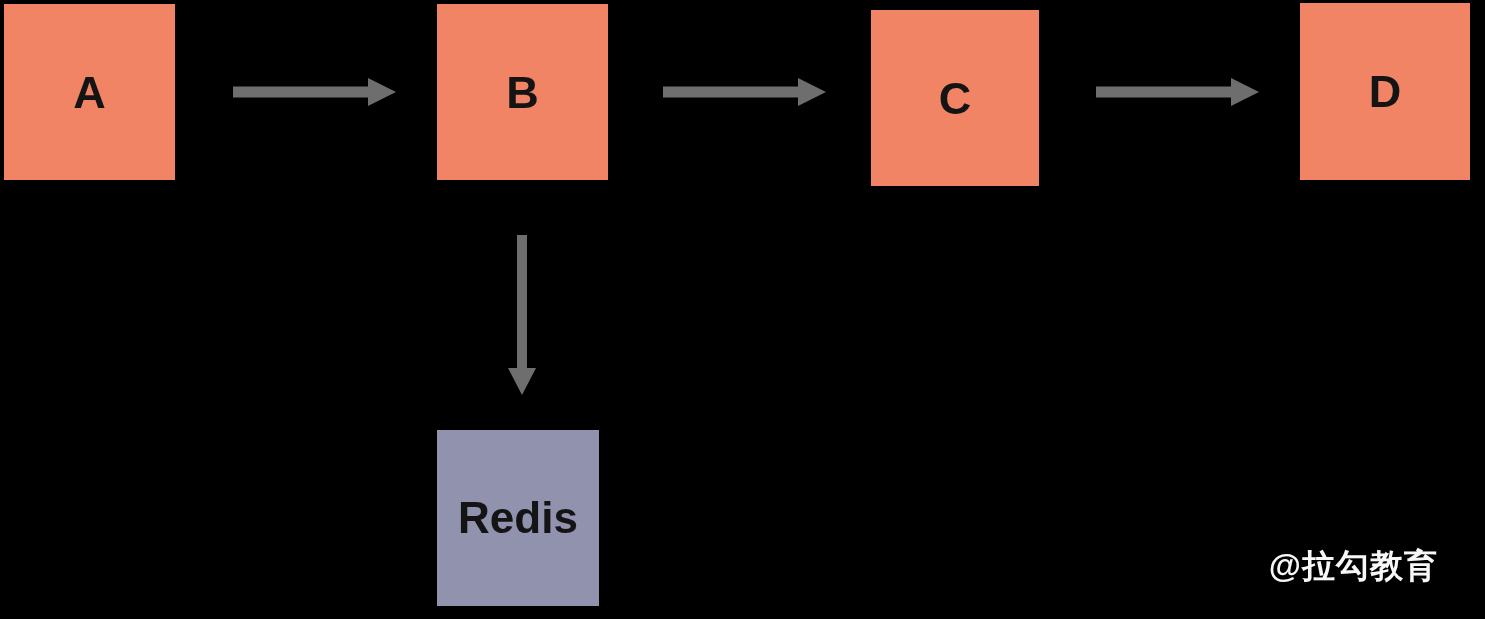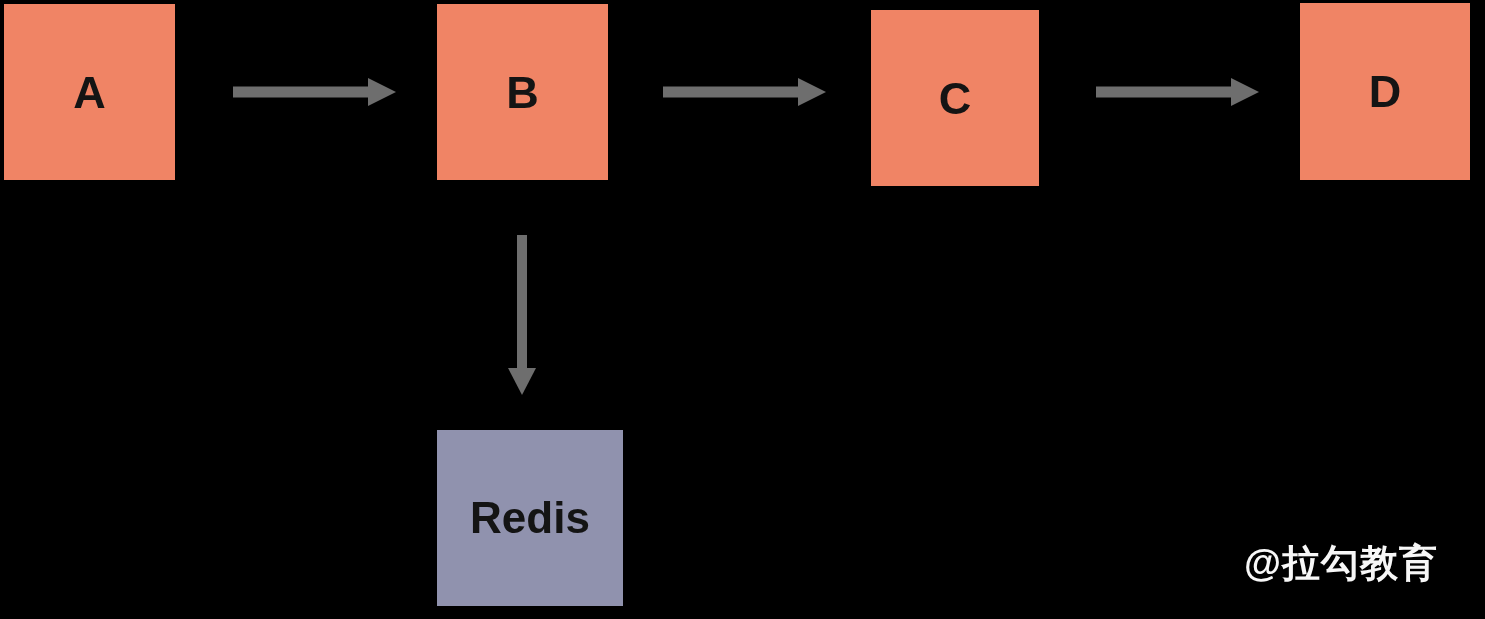--- a/index.html
+++ b/index.html
@@ -32,31 +32,31 @@
   }
   .arrow {
     position: absolute;
     display: block;
   }
   .watermark {
     position: absolute;
     right: 47px;
     bottom: 30px;
     font-weight: 700;
-    font-size: 38px;
+    font-size: 33px;
     color: #f7f7f7;
     letter-spacing: 1px;
     white-space: nowrap;
   }
   
   .node-a     { left: 4px;    top: 4px;   width: 171px; height: 176px; }
   .node-b     { left: 437px;  top: 4px;   width: 171px; height: 176px; }
   .node-c     { left: 871px;  top: 10px;  width: 168px; height: 176px; }
   .node-d     { left: 1300px; top: 3px;   width: 170px; height: 177px; }
-  .node-redis { left: 437px;  top: 430px; width: 186px; height: 176px; }
+  .node-redis { left: 437px;  top: 430px; width: 162px; height: 176px; }
   .arrow-ab   { left: 231px;  top: 74px;  }
   .arrow-bc   { left: 661px;  top: 74px;  }
   .arrow-cd   { left: 1094px; top: 74px;  }
   .arrow-bredis { left: 504px; top: 233px; }
 </style>
 </head>
 <body>
 
 <div class="canvas">
 

